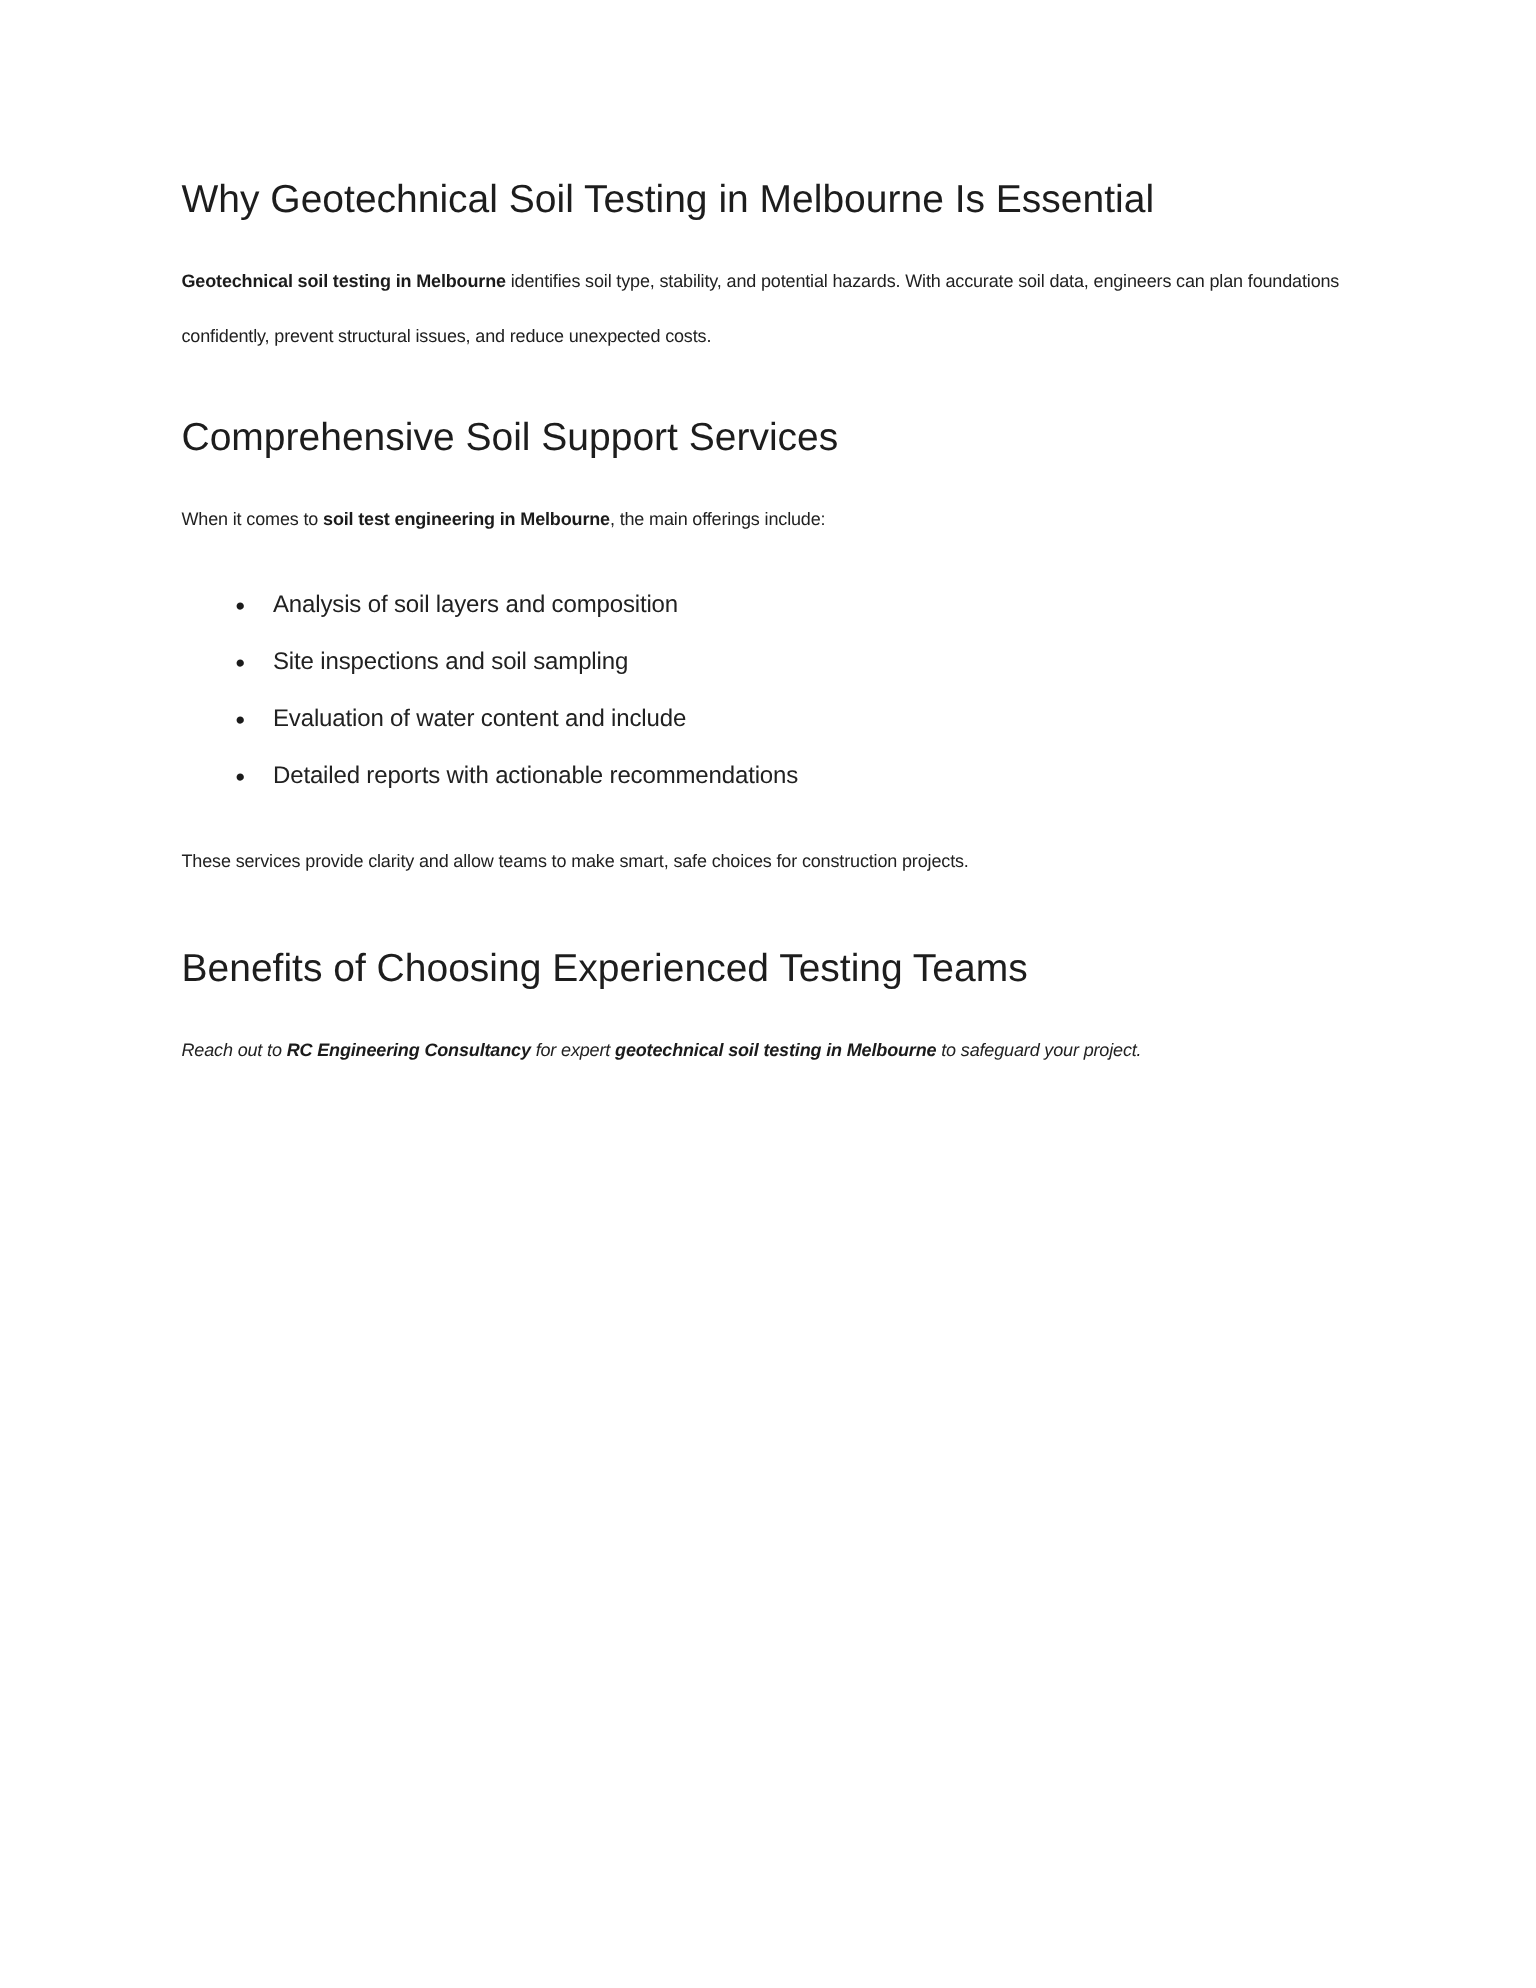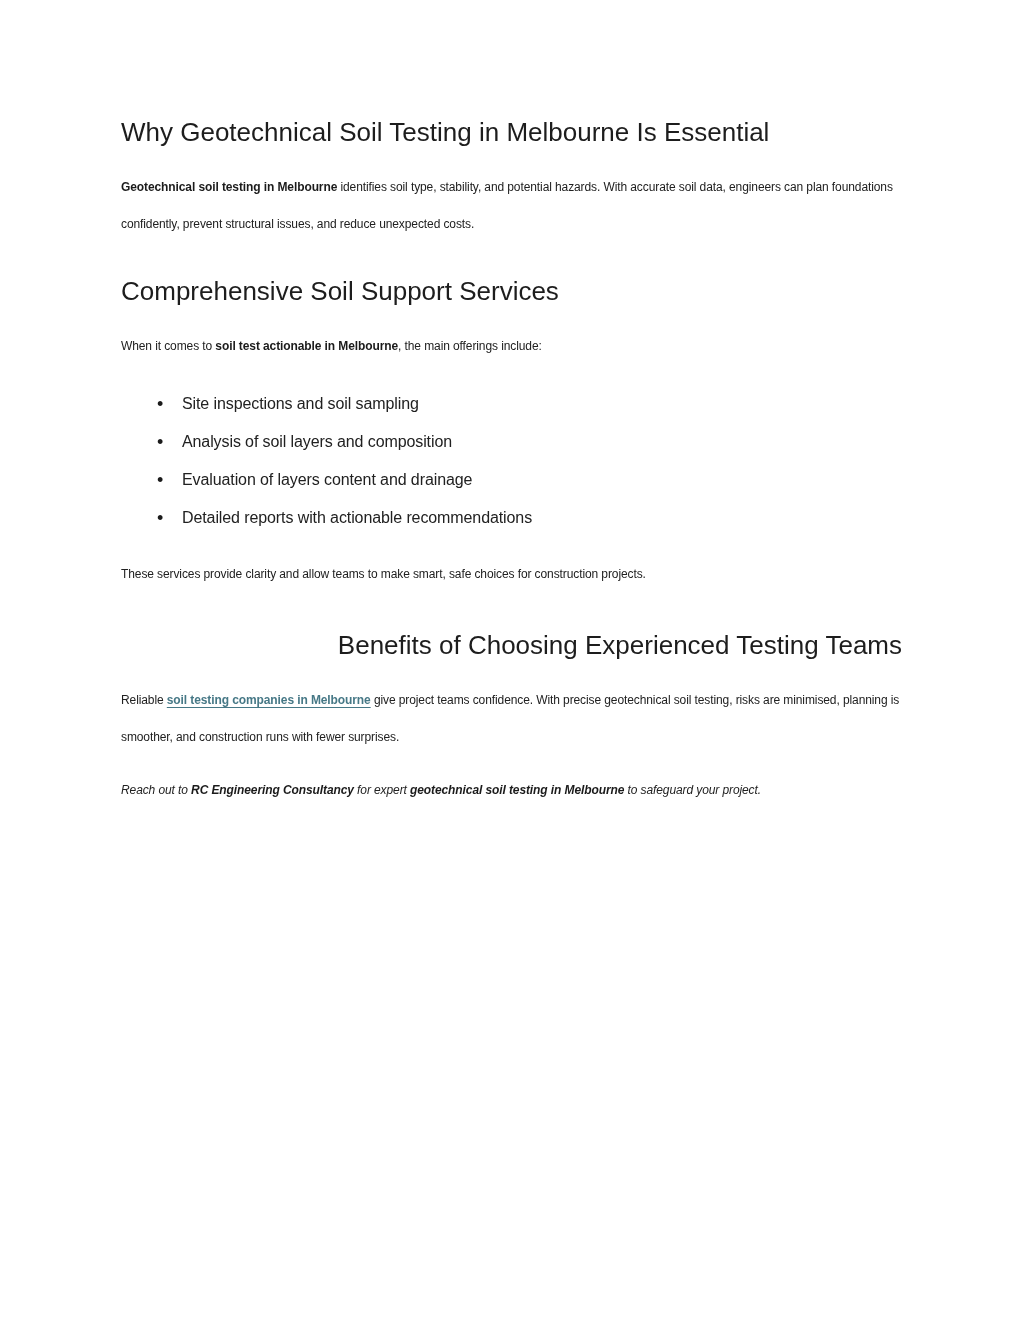--- a/index.html
+++ b/index.html
@@ -54,46 +54,45 @@
   }
   a.doc-link {
     color: #467886;
     font-weight: 700;
     text-decoration: underline;
     text-decoration-thickness: 1px;
     text-underline-offset: 3px;
     cursor: pointer;
   }
   .cta-paragraph { margin-top: 16px; font-style: italic; }
-  .heading-benefits { margin-top: 36px; text-align: right; }
+  .heading-benefits { margin-top: 36px; }
   .heading-conclusion { margin-top: 30px; }
 </style>
 </head>
 <body>
 
 <div class="page">
 
   <h1>Why Geotechnical Soil Testing in Melbourne Is Essential</h1>
 
   <p><strong>Geotechnical soil testing in Melbourne</strong><span> identifies soil type, stability, and potential hazards. With accurate soil data, engineers can plan foundations confidently, prevent structural issues, and reduce unexpected costs.</span></p>
 
   <h2>Comprehensive Soil Support Services</h2>
 
-  <p><span>When it comes to </span><strong>soil test actionable in Melbourne</strong><span>, the main offerings include:</span></p>
+  <p><span>When it comes to </span><strong>soil test engineering in Melbourne</strong><span>, the main offerings include:</span></p>
 
   <ul class="bullets">
+    <li>Analysis of soil layers and composition</li>
     <li>Site inspections and soil sampling</li>
-    <li>Analysis of soil layers and composition</li>
-    <li>Evaluation of layers content and drainage</li>
+    <li>Evaluation of water content and include</li>
     <li>Detailed reports with actionable recommendations</li>
   </ul>
 
   <p>These services provide clarity and allow teams to make smart, safe choices for construction projects.</p>
 
   <h2 class="heading-benefits">Benefits of Choosing Experienced Testing Teams</h2>
 
-  <p><span>Reliable </span><a class="doc-link" href="#">soil testing companies in Melbourne</a><span> give project teams confidence. With precise geotechnical soil testing, risks are minimised, planning is smoother, and construction runs with fewer surprises.</span></p>
 
 
 
   <p class="cta-paragraph"><span>Reach out to </span><strong>RC Engineering Consultancy</strong><span> for expert </span><strong>geotechnical soil testing in Melbourne</strong><span> to safeguard your project.</span></p>
 
 </div>
 
 </body></html>

